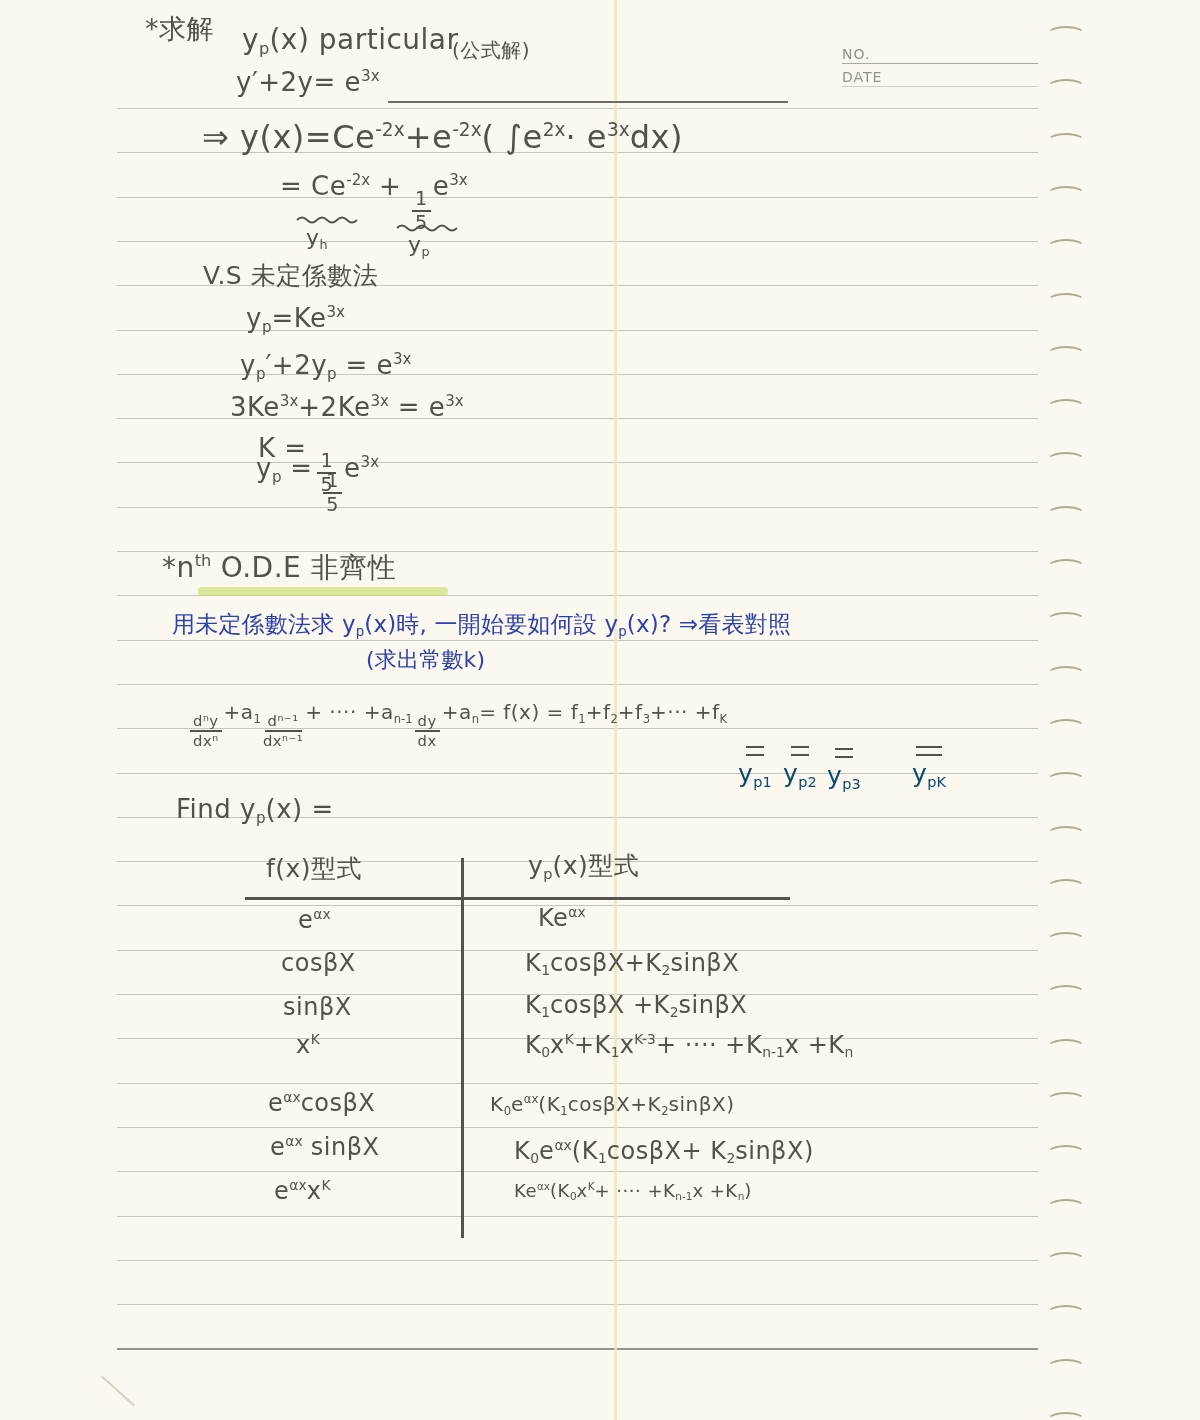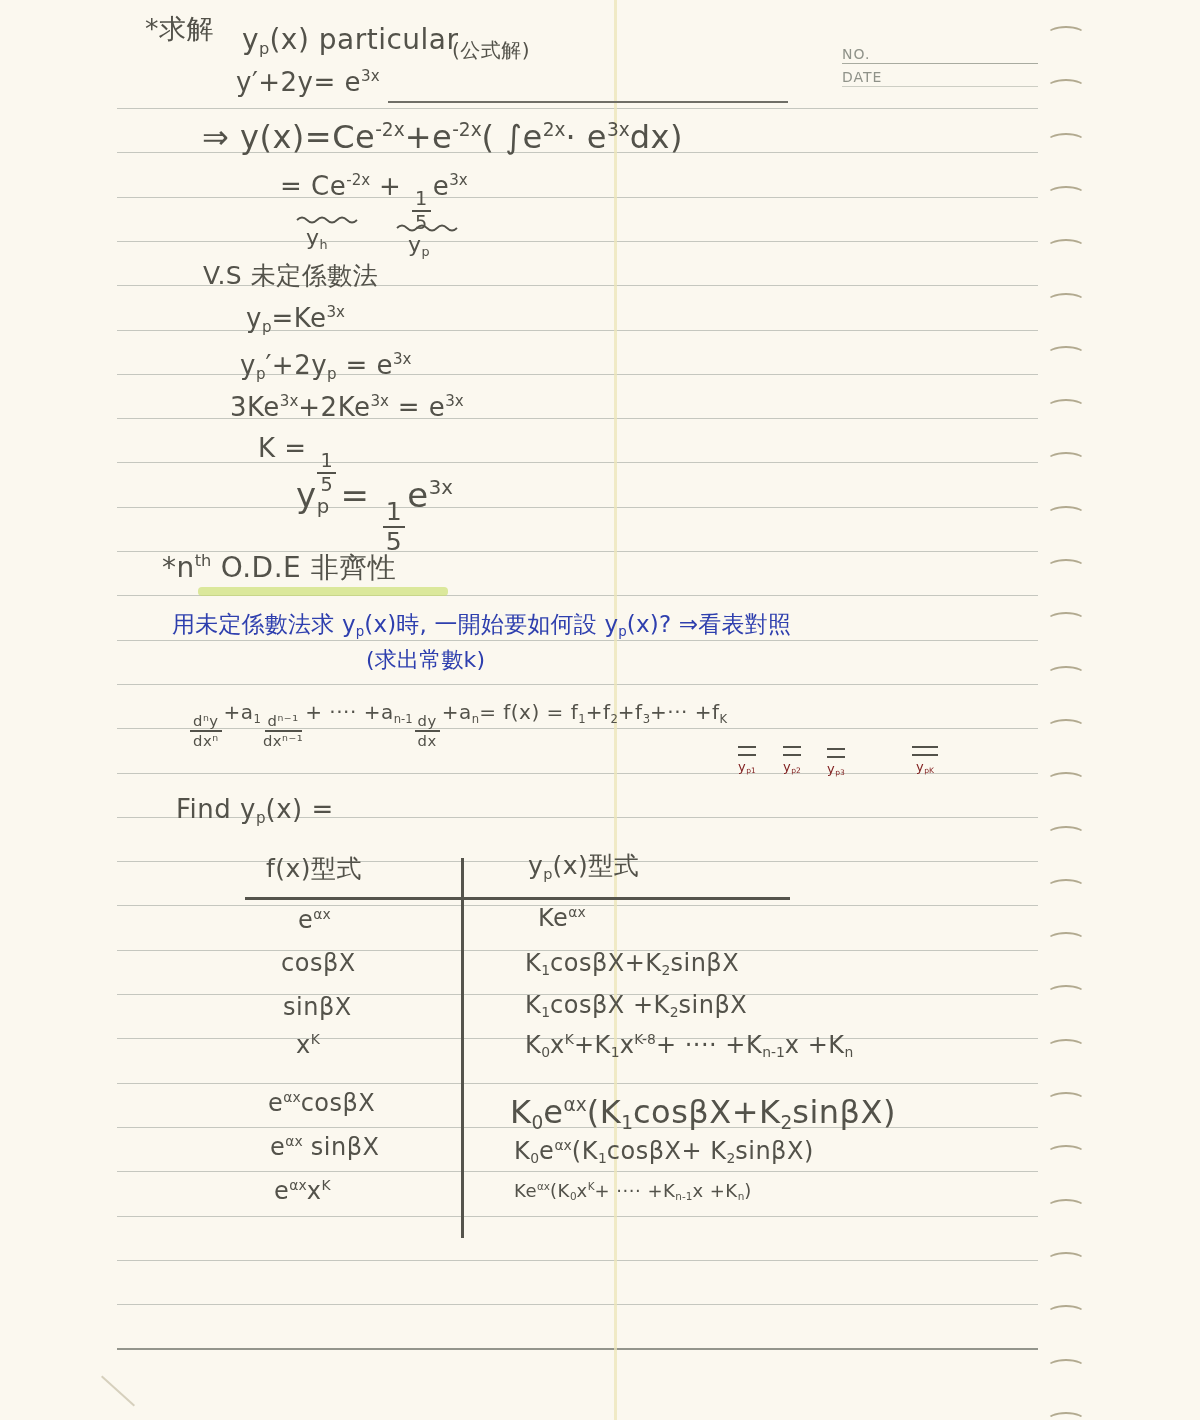--- a/index.html
+++ b/index.html
@@ -21,21 +21,21 @@
   .highlight-bar{position:absolute;border-radius:4px;background:#c9de6d;opacity:.65;}
   .divider-v{position:absolute;width:2.5px;background:#55544c;}
   .table-hline{position:absolute;height:2.5px;background:#55544c;}
   .fsup{font-size:.58em;display:inline-block;transform:translateY(-.65em);letter-spacing:0;}
   .fsub{font-size:.58em;display:inline-block;transform:translateY(.32em);letter-spacing:0;}
   .frac{display:inline-flex;flex-direction:column;align-items:center;vertical-align:-.5em;line-height:1.05;font-size:.74em;margin:0 2px;}
   .frac .fnum{border-bottom:2px solid currentColor;padding:0 3px 1px;}
   .frac .fden{padding-top:1px;}
   .yp-group{position:absolute;display:flex;flex-direction:column;align-items:center;gap:3px;}
   .dtick{width:18px;height:6px;border-top:2px solid #53524a;border-bottom:2px solid #53524a;}
-  .yp-group .hw-label{font-size:13px;color:#7f1d1d;letter-spacing:.5px;}
+  .yp-group .hw-label{font-size:25px;color:#0c4a6e;letter-spacing:.5px;}
   .wavy{position:absolute;}
   .diag-mark{position:absolute;width:44px;height:2px;background:#d6d0bd;transform:rotate(42deg);}
 </style>
 </head>
 <body>
 
 <div class="page">
 
   <div id="rules">
       <div class="rule" style="left: 117px; width: 921px; top: 108px;"></div>
@@ -127,21 +127,21 @@
   <div class="hw small" style="left:408px;top:231px;">y<span class="fsub">p</span></div>
 
   <div class="hw" style="left:203px;top:260px;font-size:25px;">V.S 未定係數法</div>
   <div class="hw" style="left:246px;top:302px;font-size:26px;">y<span class="fsub">p</span>=Ke<span class="fsup">3x</span></div>
   <div class="hw" style="left:240px;top:349px;font-size:26px;">y<span class="fsub">p</span>′+2y<span class="fsub">p</span> = e<span class="fsup">3x</span></div>
   <div class="hw" style="left:230px;top:391px;font-size:26px;">3Ke<span class="fsup">3x</span>+2Ke<span class="fsup">3x</span> = e<span class="fsup">3x</span></div>
   <div class="hw" style="left:258px;top:432px;font-size:26px;">K = <span class="frac">
         <span class="fnum">1</span>
         <span class="fden">5</span>
       </span></div>
-  <div class="hw" style="left:256px;top:474px;font-size:34px;margin-left:40px;">y<span class="fsub">p</span> = <span class="frac">
+  <div class="hw" style="left:256px;top:452px;font-size:26px;">y<span class="fsub">p</span> = <span class="frac">
         <span class="fnum">1</span>
         <span class="fden">5</span>
       </span>e<span class="fsup">3x</span></div>
 
   <div class="hw" style="left:162px;top:550px;font-size:28px;">*n<span class="fsup">th</span> O.D.E 非齊性</div>
   <div class="highlight-bar" style="left:198px;top:587px;width:250px;height:9px;"></div>
 
   <div class="hw blue" style="left:172px;top:610px;font-size:23px;">用未定係數法求 y<span class="fsub">p</span>(x)時, 一開始要如何設 y<span class="fsub">p</span>(x)? ⇒看表對照</div>
   <div class="hw blue" style="left:366px;top:646px;font-size:22px;">(求出常數k)</div>
 
@@ -183,24 +183,24 @@
   <div class="hw" style="left:298px;top:905px;font-size:24px;">e<span class="fsup">αx</span></div>
   <div class="hw" style="left:538px;top:903px;font-size:24px;">Ke<span class="fsup">αx</span></div>
 
   <div class="hw" style="left:281px;top:948px;font-size:24px;">cosβX</div>
   <div class="hw" style="left:525px;top:948px;font-size:24px;">K<span class="fsub">1</span>cosβX+K<span class="fsub">2</span>sinβX</div>
 
   <div class="hw" style="left:283px;top:992px;font-size:24px;">sinβX</div>
   <div class="hw" style="left:525px;top:990px;font-size:24px;">K<span class="fsub">1</span>cosβX +K<span class="fsub">2</span>sinβX</div>
 
   <div class="hw" style="left:296px;top:1030px;font-size:24px;">x<span class="fsup">K</span></div>
-  <div class="hw" style="left:525px;top:1030px;font-size:24px;">K<span class="fsub">0</span>x<span class="fsup">K</span>+K<span class="fsub">1</span>x<span class="fsup">K-8</span>+ ···· +K<span class="fsub">n-1</span>x +K<span class="fsub">n</span></div>
+  <div class="hw" style="left:525px;top:1030px;font-size:24px;">K<span class="fsub">0</span>x<span class="fsup">K</span>+K<span class="fsub">1</span>x<span class="fsup">K-3</span>+ ···· +K<span class="fsub">n-1</span>x +K<span class="fsub">n</span></div>
 
   <div class="hw" style="left:268px;top:1088px;font-size:24px;">e<span class="fsup">αx</span>cosβX</div>
-  <div class="hw" style="left:510px;top:1092px;font-size:32px;">K<span class="fsub">0</span>e<span class="fsup">αx</span>(K<span class="fsub">1</span>cosβX+K<span class="fsub">2</span>sinβX)</div>
+  <div class="hw" style="left:490px;top:1092px;font-size:20px;">K<span class="fsub">0</span>e<span class="fsup">αx</span>(K<span class="fsub">1</span>cosβX+K<span class="fsub">2</span>sinβX)</div>
 
   <div class="hw" style="left:270px;top:1132px;font-size:24px;">e<span class="fsup">αx</span> sinβX</div>
   <div class="hw" style="left:514px;top:1136px;font-size:24px;">K<span class="fsub">0</span>e<span class="fsup">αx</span>(K<span class="fsub">1</span>cosβX+ K<span class="fsub">2</span>sinβX)</div>
 
   <div class="hw" style="left:274px;top:1176px;font-size:24px;text-align:right;">e<span class="fsup">αx</span>x<span class="fsup">K</span></div>
   <div class="hw" style="left:514px;top:1180px;font-size:18px;">Ke<span class="fsup">αx</span>(K<span class="fsub">0</span>x<span class="fsup">K</span>+ ···· +K<span class="fsub">n-1</span>x +K<span class="fsub">n</span>)</div>
 
   <div class="diag-mark" style="left:96px;top:1390px;"></div>
 </div>
 

